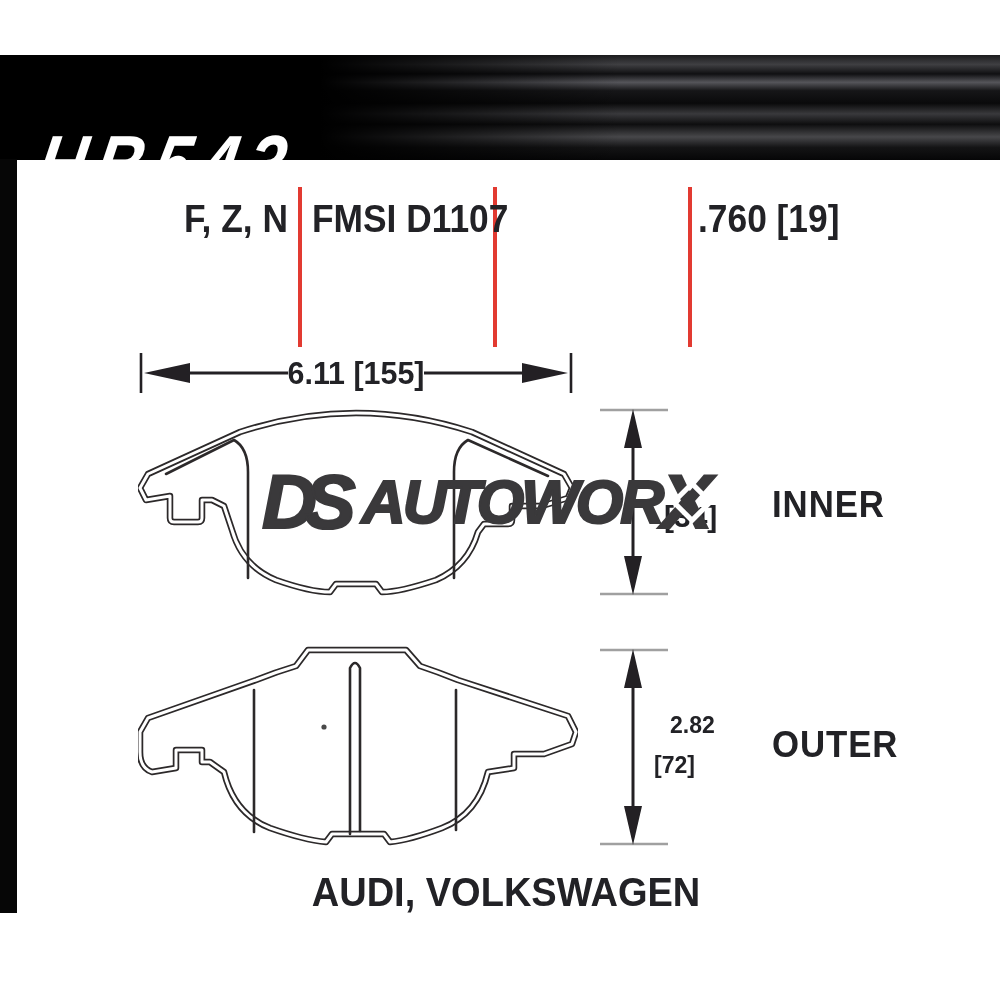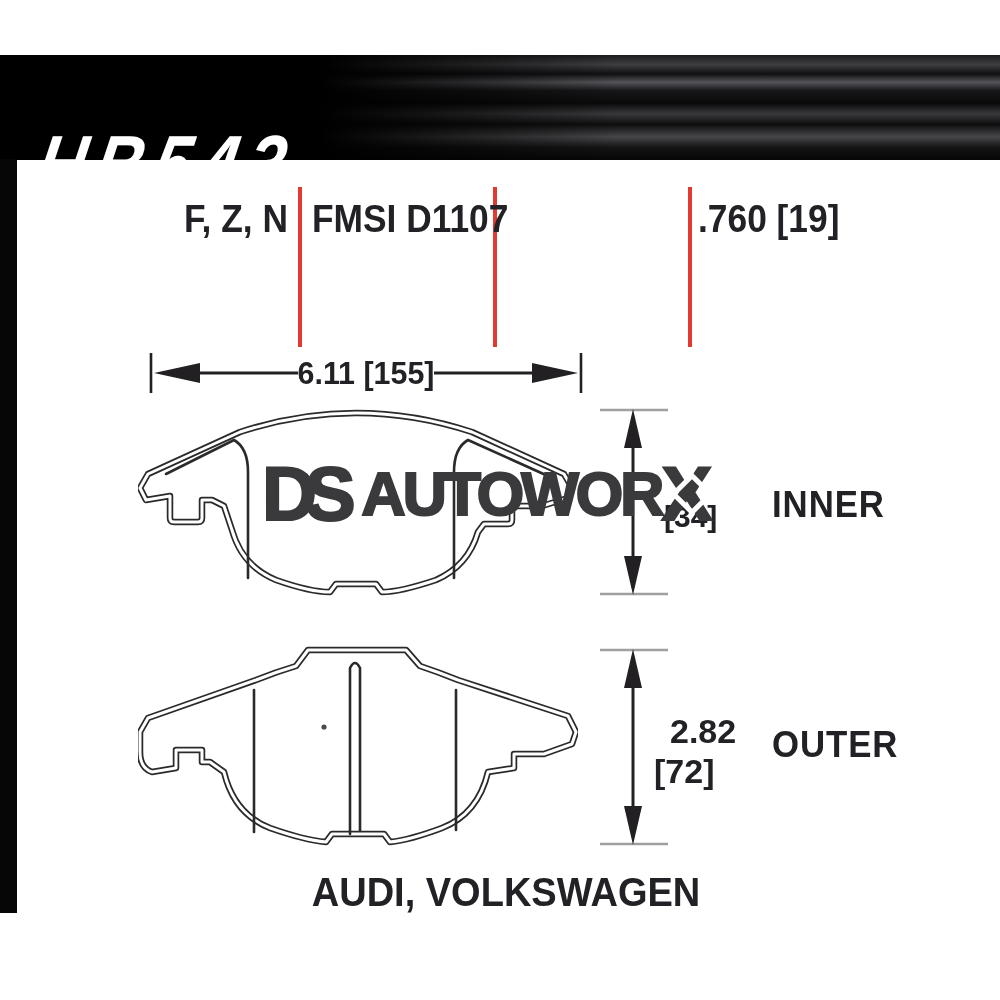--- a/index.html
+++ b/index.html
@@ -27,31 +27,31 @@
   .spec{position:absolute;top:198px;font-size:38px;font-weight:700;white-space:nowrap;
         transform:scaleX(.93);transform-origin:left top;}
   .spec.right-anchor{transform-origin:right top;text-align:right;}
   
   .hdim{position:absolute;width:436px;height:44px;}
   .hdim .dim-label{
     position:absolute;left:0;top:0;width:100%;height:44px;line-height:44px;
     text-align:center;font-size:32px;font-weight:700;transform:scaleX(.95);
   }
   .vdim{position:absolute;}
-  .dim-text{position:absolute;font-size:34px;font-weight:700;white-space:nowrap;}
+  .dim-text{position:absolute;font-size:23px;font-weight:700;white-space:nowrap;}
   .side-label{position:absolute;font-size:37px;font-weight:700;letter-spacing:1px;
               transform:scaleX(.94);transform-origin:left top;white-space:nowrap;}
   .vehicles{position:absolute;left:106px;top:870px;width:800px;text-align:center;
             font-size:40px;font-weight:700;transform:scaleX(.95);white-space:nowrap;}
   .partial-dim{position:absolute;font-size:30px;font-weight:700;z-index:5;}
   
   .watermark{
     position:absolute;left:262px;top:456px;height:84px;z-index:40;
-    display:flex;align-items:flex-start;color:#3a393b;
-    -webkit-text-stroke:2.2px #3a393b;white-space:nowrap;
+    display:flex;align-items:flex-end;color:#3a393b;
+    -webkit-text-stroke:2.2px #3a393b;white-space:nowrap;font-style:italic;
   }
   .wm-ds{font-size:76px;font-weight:700;letter-spacing:-12px;line-height:76px;}
   .wm-mid{font-size:61px;font-weight:700;letter-spacing:-3px;line-height:76px;margin-left:18px;}
   .wm-xwrap{position:relative;display:inline-block;}
   .wm-x{font-size:76px;font-weight:700;line-height:76px;display:inline-block;}
   .wm-x-cut{position:absolute;left:4px;top:6px;pointer-events:none;}
   
   .pad-svg{position:absolute;}
 </style>
 </head>
@@ -65,21 +65,21 @@
   <div class="left-strip"></div>
 
   <div class="redline" style="left:298px"></div>
   <div class="redline" style="left:493px"></div>
   <div class="redline" style="left:688px"></div>
 
   <div class="spec right-anchor" style="left:150px;width:138px">F, Z, N</div>
   <div class="spec" style="left:312px">FMSI D1107</div>
   <div class="spec" style="left:698px">.760 [19]</div>
 
-  <div class="hdim" style="left:148px;top:351px">
+  <div class="hdim" style="left:138px;top:351px">
     <svg width="436" height="44" viewBox="0 0 436 44">
       <line x1="3" y1="2" x2="3" y2="42" stroke="#232024" stroke-width="2.6"></line>
       <line x1="433" y1="2" x2="433" y2="42" stroke="#232024" stroke-width="2.6"></line>
       <polygon points="6,22 52,12 52,32" fill="#232024"></polygon>
       <line x1="48" y1="22" x2="150" y2="22" stroke="#232024" stroke-width="3"></line>
       <polygon points="430,22 384,12 384,32" fill="#232024"></polygon>
       <line x1="286" y1="22" x2="388" y2="22" stroke="#232024" stroke-width="3"></line>
     </svg>
     <div class="dim-label">6.11 [155]</div>
   </div>

